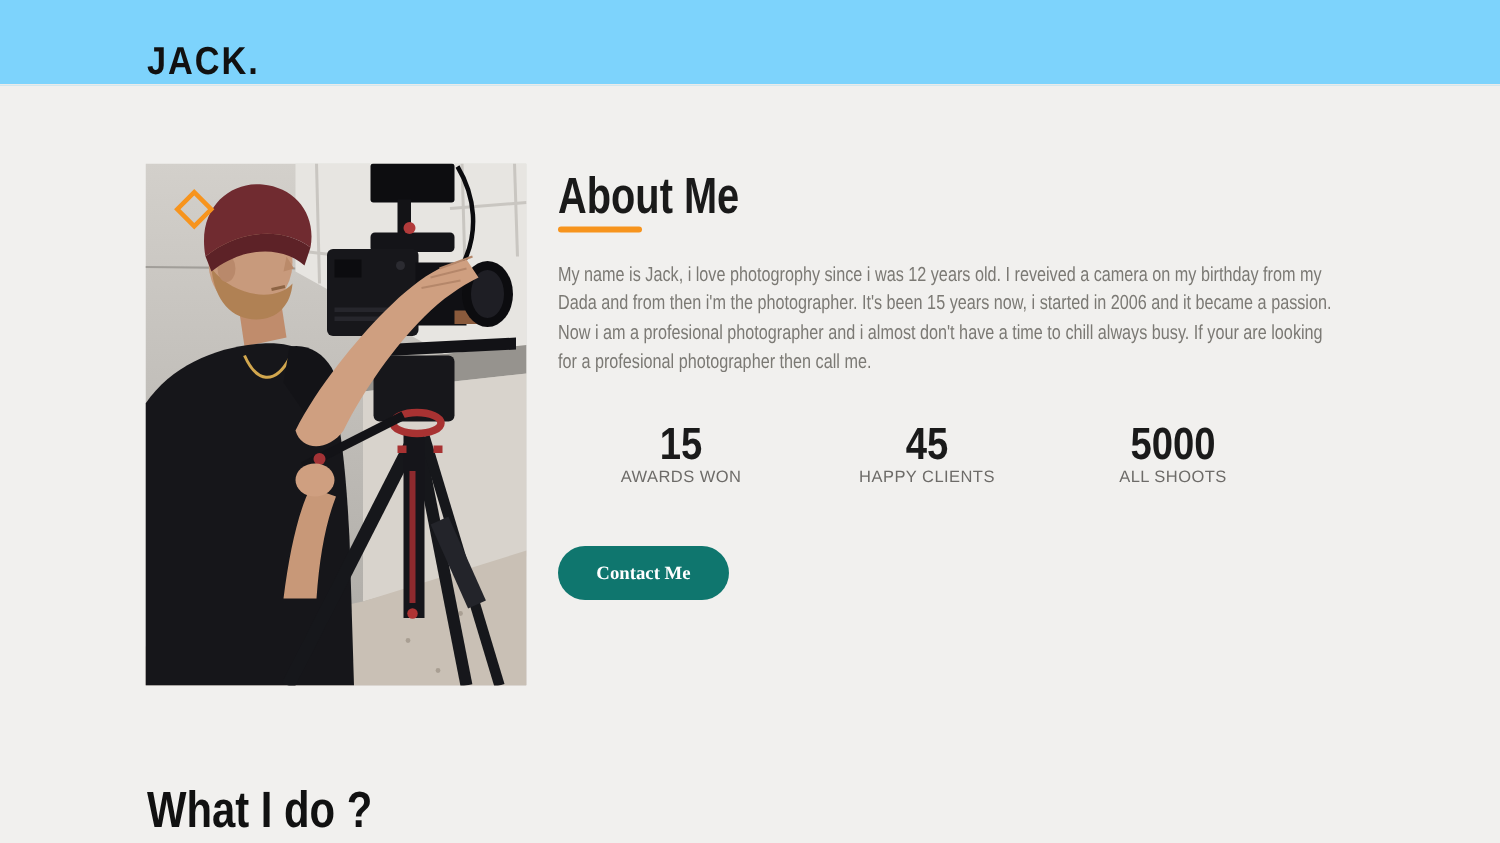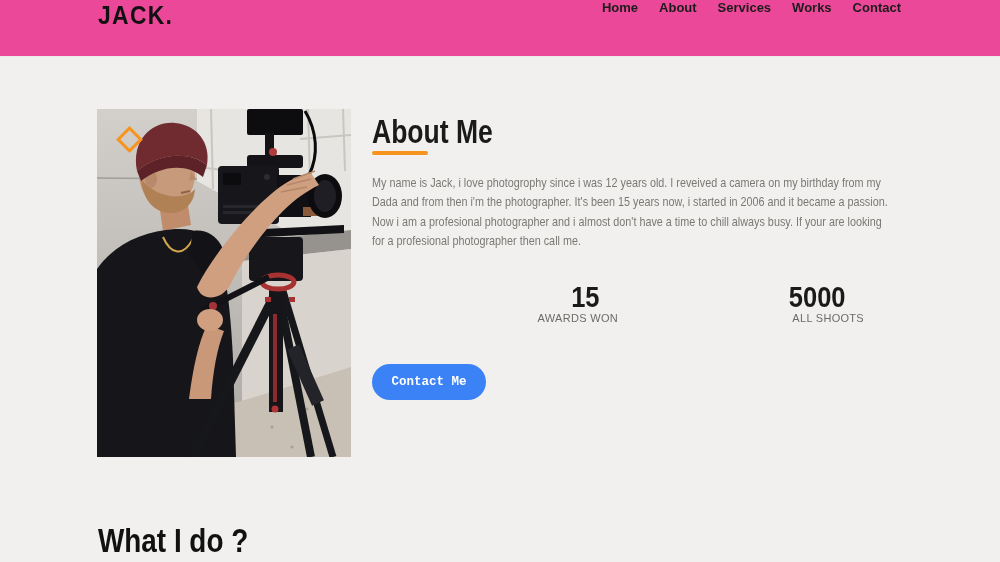--- a/index.html
+++ b/index.html
@@ -6,22 +6,22 @@
   body {
     width:1000px; height:562px; position:relative; overflow:hidden;
     background:#F1F0EE;
     font-family:"Liberation Sans", sans-serif;
     -webkit-font-smoothing:antialiased;
   }
 
   
   .header {
     position:absolute; top:0; left:0; width:1000px; height:57px;
-    background:#ec4899; border-bottom:1px solid #EBEBE9;
-    display:flex; align-items:flex-start; justify-content:space-between;
+    background:#7dd3fc; border-bottom:1px solid #EBEBE9;
+    display:flex; align-items:flex-end; justify-content:space-between;
     padding:0 99px 0 98px; box-sizing:border-box; z-index:5;
   }
   .logo {
     font-size:26px; font-weight:bold; color:#111; letter-spacing:1.5px;
     transform:scaleX(0.88); transform-origin:left center; cursor:pointer; white-space:nowrap;
   }
   .nav { display:flex; gap:21px; align-items:center; }
   .nav-item {
     font-size:13px; font-weight:bold; color:#1B1B1B; text-decoration:none;
     cursor:pointer; white-space:nowrap;
@@ -46,54 +46,47 @@
     position:absolute; left:372px; top:151px; width:56px; height:4px;
     background:#F7941D; border-radius:2px;
   }
   .about-paragraph {
     position:absolute; left:372px; top:173px; width:648px; margin:0;
     font-size:13.5px; line-height:19.4px; color:#7B7974;
     transform:scaleX(0.8); transform-origin:left top;
   }
 
   .stats { position:absolute; left:372px; top:282px; width:492px; display:flex; }
-  .stat { flex:1 1 0; text-align:right; }
+  .stat { flex:1 1 0; text-align:center; }
   .stat-value {
     font-size:30px; font-weight:bold; color:#1A1A1A; line-height:30px;
     transform:scaleX(0.85);
   }
   .stat-label {
     margin-top:0; font-size:11px; color:#6D6B68; letter-spacing:0.3px; white-space:nowrap;
   }
 
   .contact-btn {
     position:absolute; left:372px; top:364px; width:114px; height:36px;
-    border:none; border-radius:18px; background:#3b82f6; color:#FFFFFF;
-    font-size:12.5px; font-weight:bold; font-family:Liberation Mono, monospace;
+    border:none; border-radius:18px; background:#0f766e; color:#FFFFFF;
+    font-size:12.5px; font-weight:bold; font-family:Liberation Serif, serif;
     cursor:pointer;
   }
 
   .whatido-title {
     position:absolute; left:98px; top:521px; margin:0;
     font-size:34px; font-weight:bold; color:#111;
     transform:scaleX(0.82); transform-origin:left top; white-space:nowrap;
   }
 </style>
 </head>
 <body>
 
 <header class="header">
   <div class="logo">JACK.</div>
-  <nav class="nav">
-    <a class="nav-item">Home</a>
-    <a class="nav-item">About</a>
-    <a class="nav-item">Services</a>
-    <a class="nav-item">Works</a>
-    <a class="nav-item">Contact</a>
-  </nav>
 </header>
 
 <div class="photo">
   <svg width="254" height="348" viewBox="0 0 254 348">
     <defs>
       <linearGradient id="wallg" x1="0" y1="0" x2="0" y2="1">
         <stop offset="0" stop-color="#D3D0CB"></stop>
         <stop offset="1" stop-color="#ACA9A4"></stop>
       </linearGradient>
     </defs>
@@ -174,20 +167,24 @@
 <h2 class="about-title">About Me</h2>
 <div class="title-underline"></div>
 <p class="about-paragraph">My name is Jack, i love photogrophy since i was 12 years old. I reveived a camera on my birthday from my Dada and from then i'm the photographer. It's been 15 years now, i started in 2006 and it became a passion. Now i am a profesional photographer and i almost don't have a time to chill always busy. If your are looking for a profesional photographer then call me.</p>
 
 <div class="stats">
   <div class="stat">
     <div class="stat-value">15</div>
     <div class="stat-label">AWARDS WON</div>
   </div>
   <div class="stat">
+    <div class="stat-value">45</div>
+    <div class="stat-label">HAPPY CLIENTS</div>
+  </div>
+  <div class="stat">
     <div class="stat-value">5000</div>
     <div class="stat-label">ALL SHOOTS</div>
   </div>
 </div>
 
 <button class="contact-btn">Contact Me</button>
 
 <h2 class="whatido-title">What I do ?</h2>
 
 </body></html>

